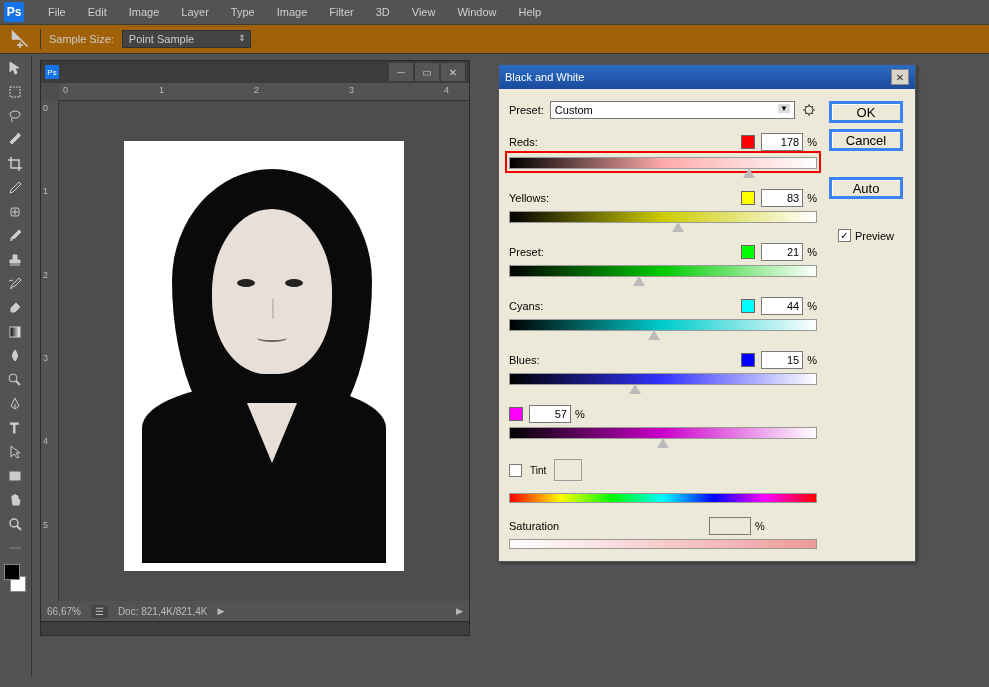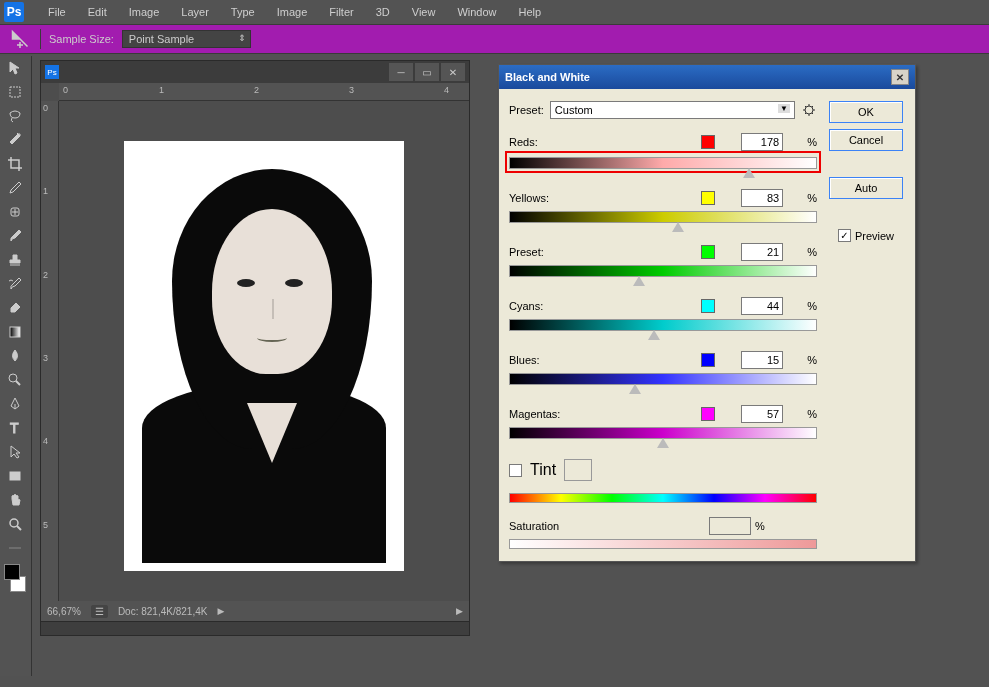--- a/index.html
+++ b/index.html
@@ -2,21 +2,21 @@
 <html><head>
 <meta charset="utf-8">
 <style>
 * { margin: 0; padding: 0; box-sizing: border-box; font-family: Tahoma, sans-serif; }
 body { background: #525252; width: 989px; height: 687px; overflow: hidden; position: relative; }
 
 .menubar { background: #535353; display: flex; align-items: center; height: 24px; padding: 0 4px; gap: 2px; }
 .ps-logo { width: 20px; height: 20px; background: #1473e6; color: #fff; font-weight: bold; font-size: 12px; display: flex; align-items: center; justify-content: center; margin-right: 12px; border-radius: 2px; }
 .menu-item { color: #cfcfcf; font-size: 11px; padding: 4px 10px; cursor: default; }
 
-.options-bar { background: #a21caf; border-top: 1px solid #3a3a3a; border-bottom: 1px solid #3a3a3a; height: 30px; display: flex; align-items: center; padding: 8px 8px; gap: 8px; }
+.options-bar { background: #a16207; border-top: 1px solid #3a3a3a; border-bottom: 1px solid #3a3a3a; height: 30px; display: flex; align-items: center; padding: 8px 8px; gap: 8px; }
 .tool-icon-small { width: 24px; height: 24px; display: flex; align-items: center; justify-content: center; color: #ccc; font-size: 14px; }
 .opt-divider { width: 1px; height: 20px; background: #3a3a3a; }
 .opt-label { color: #ccc; font-size: 11px; }
 .dropdown { background: #444; border: 1px solid #333; color: #ccc; font-size: 11px; padding: 2px 20px 2px 6px; position: relative; width: 129px; }
 .dropdown::after { content: '⇕'; position: absolute; right: 4px; font-size: 9px; }
 
 .tool-panel { position: absolute; left: 0; top: 56px; width: 32px; background: #535353; border-right: 1px solid #333; height: 620px; }
 .tool-btn { width: 30px; height: 24px; display: flex; align-items: center; justify-content: center; color: #ccc; font-size: 13px; position: relative; }
 .tool-btn svg { width: 16px; height: 16px; fill: #ccc; stroke: #ccc; }
 .color-swatches { margin-top: 4px; position: relative; height: 28px; width: 28px; }
@@ -46,47 +46,47 @@
 .mouth { position: absolute; width: 30px; height: 8px; border-bottom: 2px solid #665; border-radius: 50%; top: 185px; left: 125px; }
 .body-shape { position: absolute; bottom: 0; left: 10px; right: 10px; height: 180px; background: #0a0a0a; border-radius: 60% 60% 0 0 / 30% 30% 0 0; }
 .neck-v { position: absolute; bottom: 100px; left: 115px; width: 50px; height: 60px; background: #e8e0d8; clip-path: polygon(0 0, 100% 0, 50% 100%); }
 
 .status-bar { background: #535353; height: 20px; display: flex; align-items: center; padding: 0 6px; font-size: 10px; color: #bbb; gap: 10px; }
 .status-bar .spacer { flex: 1; }
 .disclosure { font-size: 9px; }
 .scroll-h { height: 14px; background: #3e3e3e; border-top: 1px solid #2a2a2a; }
 
 .dialog { position: absolute; left: 498px; top: 64px; width: 418px; background: #ece9d8; border: 1px solid #555; box-shadow: 2px 2px 3px rgba(0,0,0,0.3); }
-.dlg-title { background: linear-gradient(#2b6cc4,#1a4a9c); color: #fff; font-size: 11px; font-weight: bold; padding: 4px 6px; display: flex; align-items: center; }
+.dlg-title { background: linear-gradient(#2b6cc4,#1a4a9c); color: #fff; font-size: 11px; font-weight: normal; padding: 4px 6px; display: flex; align-items: center; }
 .dlg-title span:first-child { flex: 1; }
 .dlg-close { width: 18px; height: 16px; background: #d8d4c8; color: #333; display: flex; align-items: center; justify-content: center; font-size: 10px; border: 1px solid #888; }
 
 .dlg-body { display: flex; padding: 12px 10px; gap: 10px; }
 .dlg-left { flex: 1; }
 .dlg-right { width: 78px; display: flex; flex-direction: column; gap: 6px; align-items: center; }
-.dlg-btn { width: 74px; height: 22px; background: #ece9d8; border: 1px solid #3b82f6; box-shadow: 1px 1px 0 #fff inset; font-size: 11px; display: flex; align-items: center; justify-content: center; }
+.dlg-btn { width: 74px; height: 22px; background: #ece9d8; border: 3px solid #3b82f6; box-shadow: 1px 1px 0 #fff inset; font-size: 13px; display: flex; align-items: center; justify-content: center; }
 
 .preset-row { display: flex; align-items: center; gap: 6px; margin-bottom: 14px; }
 .preset-row label { font-size: 11px; }
 .preset-select { flex: 1; background: #fff; border: 1px solid #7a7a7a; font-size: 11px; padding: 2px 4px; position: relative; }
 .preset-select::after { content: '▼'; position: absolute; right: 4px; font-size: 8px; background: #ddd; padding: 0 2px; }
 .preset-menu { width: 16px; height: 16px; display: flex; align-items: center; justify-content: center; }
 
 .color-row { margin-bottom: 20px; }
-.color-header { display: flex; align-items: center; font-size: 11px; margin-bottom: 4px; gap: 20px; }
+.color-header { display: flex; align-items: center; font-size: 11px; margin-bottom: 4px; }
 .color-header .cname { flex: 1; }
 .swatch { width: 14px; height: 14px; border: 1px solid #666; margin-right: 6px; }
 .val-box { width: 42px; height: 18px; border: 1px solid #7a7a7a; background: #fff; font-size: 11px; text-align: right; padding: 1px 3px; }
 .pct { margin-left: 4px; }
 .slider-track { height: 12px; position: relative; border: 1px solid #999; margin-top: 2px; }
 .slider-handle { position: absolute; top: 10px; width: 12px; height: 10px; transform: translateX(-50%); }
 .slider-handle::before { content: ''; position: absolute; left: 0; border-left: 6px solid transparent; border-right: 6px solid transparent; border-bottom: 10px solid #bbb; }
 .highlight { border: 2px solid #e00; padding: 2px; margin: -4px; }
 
-.tint-row { display: flex; align-items: center; gap: 8px; font-size: 16px; margin: 12px 0; }
+.tint-row { display: flex; align-items: center; gap: 8px; font-size: 10px; margin: 12px 0; }
 .tint-checkbox { width: 13px; height: 13px; border: 1px solid #7a7a7a; background: #fff; }
 .tint-swatch { width: 28px; height: 22px; border: 1px solid #999; background: #ece9d8; }
 
 .hs-row { display: flex; align-items: center; font-size: 11px; margin-bottom: 4px; }
 .hs-row .hs-label { width: 200px; }
 .hs-box { width: 42px; height: 18px; border: 1px solid #7a7a7a; background: #ece9d8; }
 .hue-track { height: 10px; background: linear-gradient(to right, #f00,#ff0,#0f0,#0ff,#00f,#f0f,#f00); border: 1px solid #999; margin-bottom: 14px; }
 .sat-track { height: 10px; background: linear-gradient(to right, #fff,#e99); border: 1px solid #999; }
 
 .preview-row { display: flex; align-items: center; gap: 4px; font-size: 11px; margin-top: 24px; }
@@ -376,21 +376,20 @@
       <span class="pct">%</span>
     </div>
     <div class="">
       <div class="slider-track" style="background:linear-gradient(to right,#000,#33f,#fff)">
         <div class="slider-handle" style="left:41%"></div>
       </div>
     </div>
           </div>
           <div class="color-row">
     <div class="color-header">
-      <span class="cname">Magentas:</span>
       <div class="swatch" style="background:#ff00ff"></div>
       <input class="val-box" value="57" style="">
       <span class="pct">%</span>
     </div>
     <div class="">
       <div class="slider-track" style="background:linear-gradient(to right,#000,#c0c,#fff)">
         <div class="slider-handle" style="left:50%"></div>
       </div>
     </div>
           </div>

